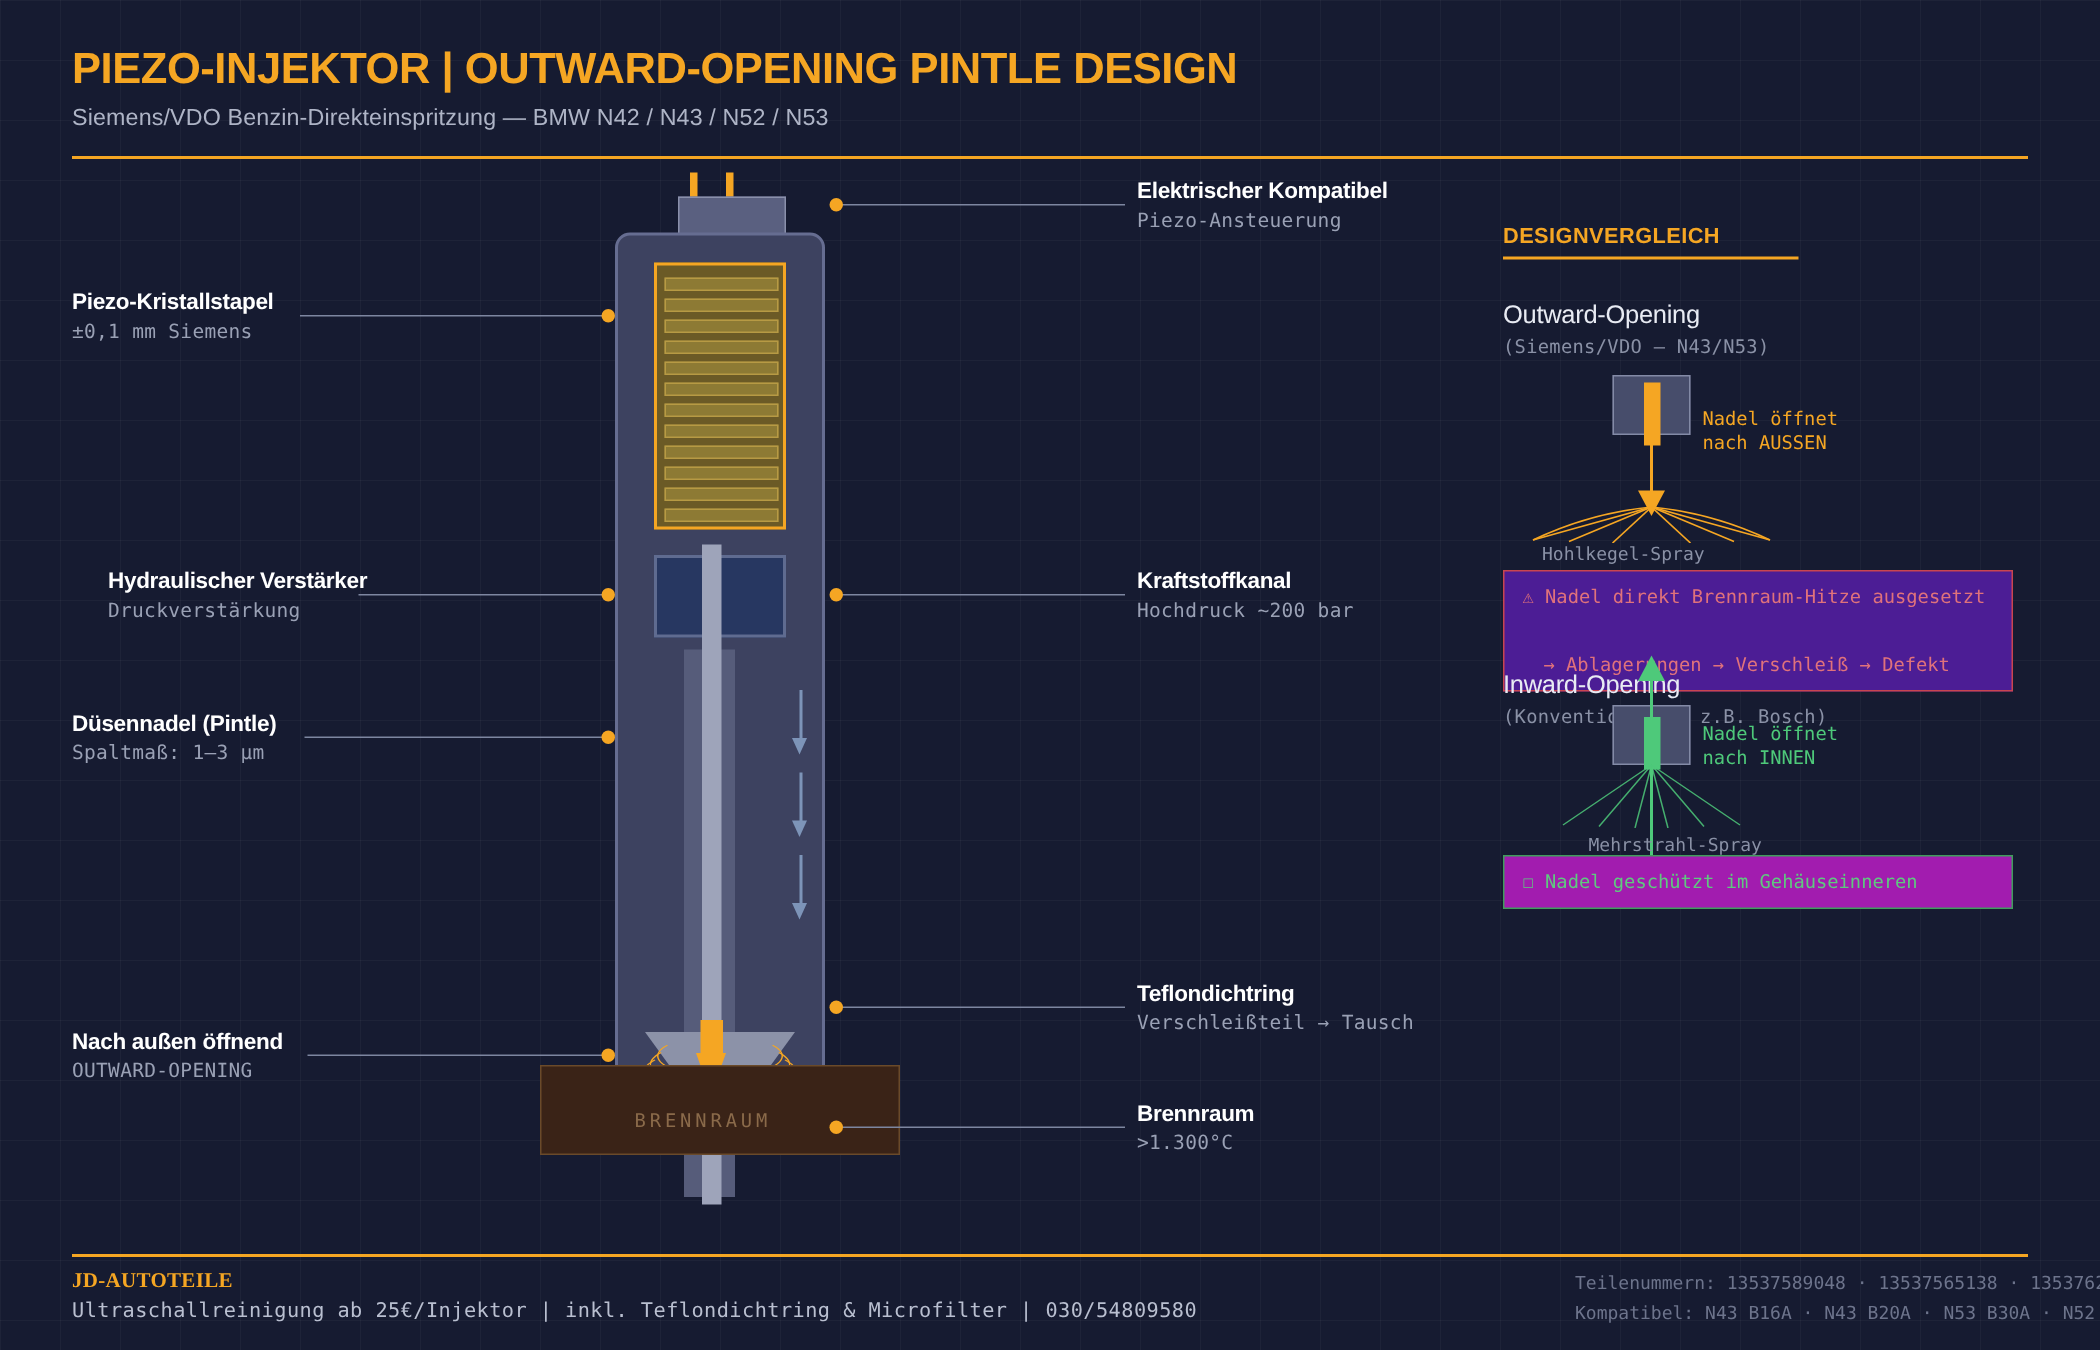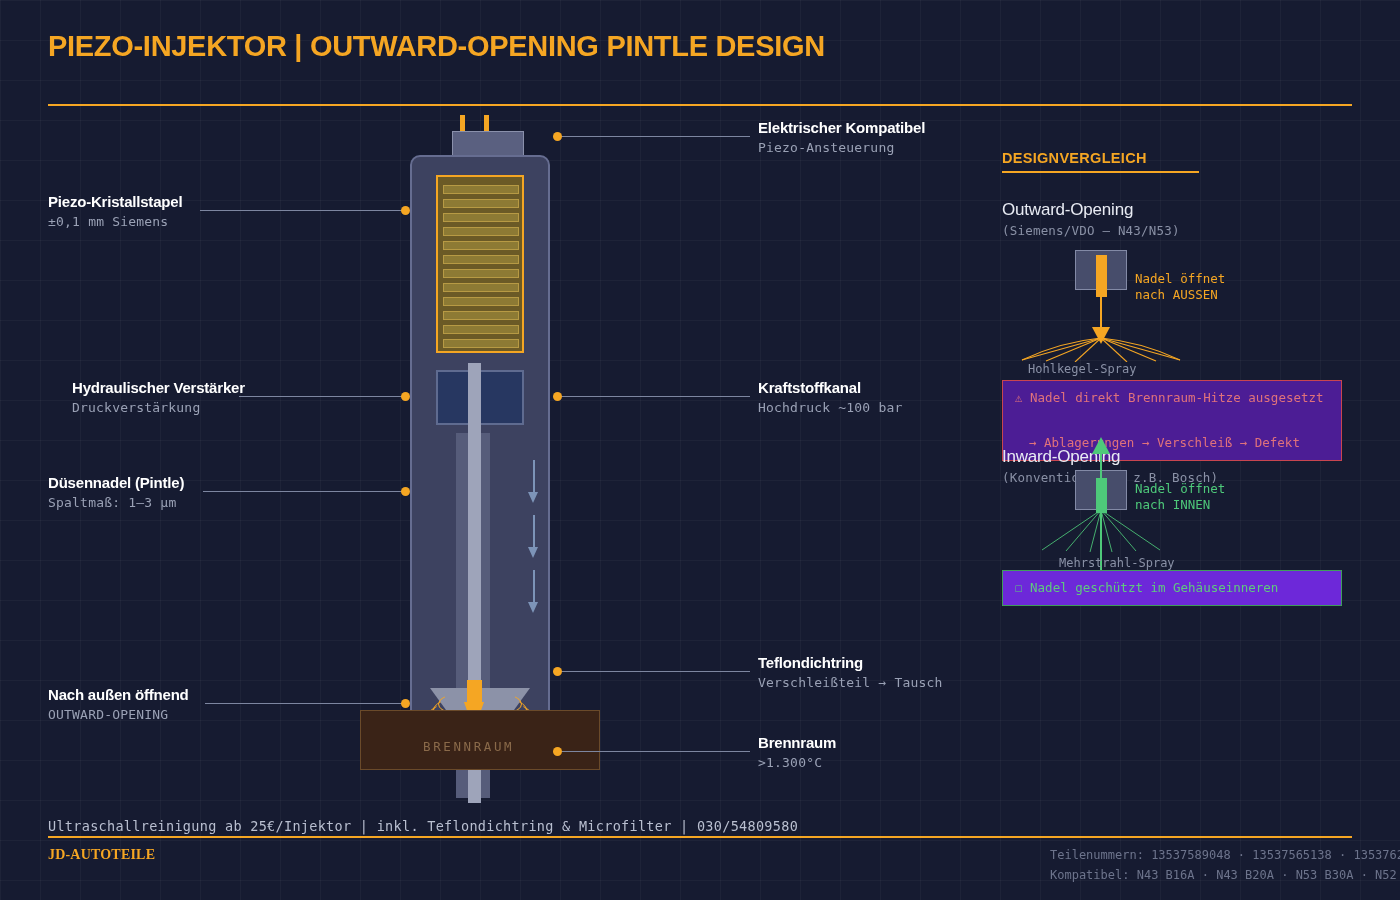--- a/index.html
+++ b/index.html
@@ -21,21 +21,21 @@
            white-space:nowrap; }
   #subtitle { font-size:15.5px; color:#aeb4c6; margin-top:7px; letter-spacing:0.1px; }
   #header-rule { position:absolute; left:48px; top:104px; width:1304px; height:2px;
                  background:#f5a623; }
 
   
   #footer-rule { position:absolute; left:48px; top:836px; width:1304px; height:2px;
                  background:#f5a623; }
   #brand { position:absolute; left:48px; top:847px; font-size:14px; font-weight:bold;
            color:#f5a623; letter-spacing:0.2px;font-family:Liberation Serif, serif; }
-  #footer-line { position:absolute; left:48px; top:818px; font-size:13.5px;
+  #footer-line { position:absolute; left:48px; top:866px; font-size:13.5px;
                  color:#b9bfd0; letter-spacing:0.3px; white-space:nowrap; }
   #footer-right { position:absolute; left:1050px; top:845px; font-size:12px;
                   color:#6d748c; line-height:20px; white-space:nowrap; }
 
   
   .callout { position:absolute; }
   .callout .ttl { font-size:15px; font-weight:bold; color:#ffffff; white-space:nowrap;
                   letter-spacing:-0.2px; }
   .callout .sub { font-size:13px; color:#9aa1b5; white-space:nowrap; margin-top:4px;
                   letter-spacing:0.2px; }
@@ -101,27 +101,28 @@
                     border-top:17px solid #f5a623; }
   .mini-head-up { position:absolute; width:0; height:0;
                   border-left:9px solid transparent; border-right:9px solid transparent;
                   border-bottom:17px solid #4ec97a; }
   .mini-note { position:absolute; font-size:12.5px; line-height:15.5px; white-space:nowrap; }
   .spray-cap { position:absolute; font-size:12px; color:#8a91a6; white-space:nowrap; }
 
   .infobox { position:absolute; width:340px; padding:8px 12px; font-size:12.5px;
              line-height:18px; white-space:nowrap; }
   #warnbox { border:1px solid #c9454f; background:#4c1d95; color:#e0727b; }
-  #goodbox { border:1px solid #3f9d5c; background:#6d28d9; color:#5fc97f; }
+  #goodbox { border:1px solid #3f9d5c; background:#a21caf; color:#5fc97f; }
 </style>
 </head>
 <body>
 
 <div id="header">
   <div id="title">PIEZO-INJEKTOR | OUTWARD-OPENING PINTLE DESIGN</div>
+  <div id="subtitle">Siemens/VDO Benzin-Direkteinspritzung — BMW N42 / N43 / N52 / N53</div>
 </div>
 <div id="header-rule"></div>
 
 <div id="injector">
   <div id="plug-pin-l"></div>
   <div id="plug-pin-r"></div>
   <div id="plug"></div>
   <div id="body"></div>
 
   <div id="piezo">
@@ -199,21 +200,21 @@
 
 <div class="callout right" style="left:758px; top:119px;">
   <div class="ttl">Elektrischer Kompatibel</div>
   <div class="sub mono">Piezo-Ansteuerung</div>
 </div>
 <div class="leader" style="left:560px; top:136px; width:190px;"></div>
 <div class="dot" style="left:553px; top:132px;"></div>
 
 <div class="callout right" style="left:758px; top:379px;">
   <div class="ttl">Kraftstoffkanal</div>
-  <div class="sub mono">Hochdruck ~100 bar</div>
+  <div class="sub mono">Hochdruck ~200 bar</div>
 </div>
 <div class="leader" style="left:560px; top:396px; width:190px;"></div>
 <div class="dot" style="left:553px; top:392px;"></div>
 
 <div class="callout right" style="left:758px; top:654px;">
   <div class="ttl">Teflondichtring</div>
   <div class="sub mono">Verschleißteil → Tausch</div>
 </div>
 <div class="leader" style="left:560px; top:671px; width:190px;"></div>
 <div class="dot" style="left:553px; top:667px;"></div>

